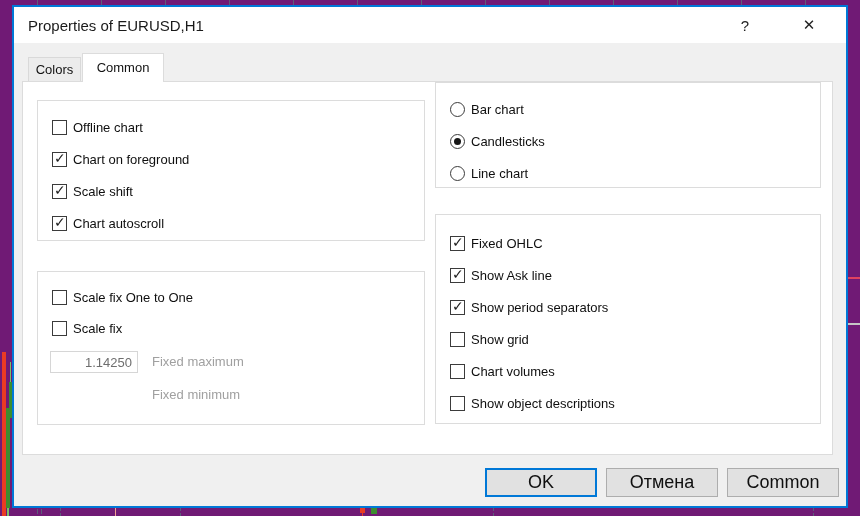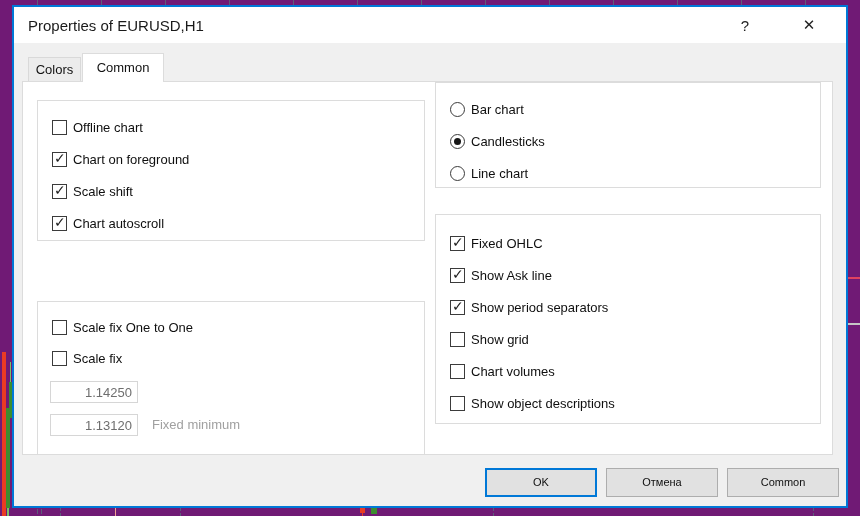--- a/index.html
+++ b/index.html
@@ -30,38 +30,38 @@
     background:#ececec;border:1px solid #d9d9d9;border-bottom:none;z-index:6;}
   .tab-active{left:68px;top:46px;width:82px;height:29px;line-height:27px;
     background:#fff;border:1px solid #dcdcdc;border-bottom:none;z-index:8;}
 
   .tabpage{position:absolute;left:8px;top:74px;width:811px;height:374px;
     background:#fff;border:1px solid #dcdcdc;z-index:7;padding-left:44px;}
 
   .groupbox{position:absolute;border:1px solid #dcdcdc;background:#fff;}
   #gb-chart-options{left:14px;top:18px;width:388px;height:141px;}
   #gb-chart-type{left:412px;top:0;width:386px;height:106px;}
-  #gb-scale{left:14px;top:189px;width:388px;height:154px;margin-top:30px;}
+  #gb-scale{left:14px;top:189px;width:388px;height:154px;}
   #gb-show{left:412px;top:132px;width:386px;height:210px;}
 
   .row{position:absolute;left:14px;height:17px;display:flex;align-items:center;gap:6px;}
   .row .lbl{font-size:13px;color:#0f0f0f;white-space:nowrap;}
   .cb{width:15px;height:15px;border:1px solid #3b3b3b;background:#fff;position:relative;flex:none;}
   .cb.on::after{content:"\2713";position:absolute;left:1px;top:-3px;font-size:14px;color:#1a1a1a;}
   .rd{width:15px;height:15px;border:1px solid #3b3b3b;border-radius:50%;background:#fff;position:relative;flex:none;}
   .rd.on::after{content:"";position:absolute;left:3px;top:3px;width:7px;height:7px;border-radius:50%;background:#161616;}
 
   .numfield{position:absolute;left:12px;width:88px;height:22px;border:1px solid #d6d6d6;
     background:#fff;font-size:13px;color:#6e6e6e;text-align:right;padding-right:5px;}
   .numfield:disabled{background:#fff;color:#6e6e6e;}
   .fieldlbl{position:absolute;left:114px;font-size:13px;color:#a0a0a0;line-height:22px;}
 
   .footer{position:absolute;right:7px;bottom:9px;display:flex;gap:9px;z-index:9;}
   .btn{width:112px;height:29px;background:#e1e1e1;border:1px solid #adadad;
-    font-size:11px;color:#0f0f0f;text-align:center;line-height:27px;}
+    font-size:18px;color:#0f0f0f;text-align:center;line-height:27px;}
   .btn.default{border:1px solid var(--accent);box-shadow:inset 0 0 0 1px var(--accent);}
 </style>
 </head>
 <body>
 
 <div id="stage">
 
   <div>
     <div class="bgel vdash" style="left:37px;top:0;height:6px"></div>
     <div class="bgel vdash" style="left:101px;top:0;height:6px"></div>
@@ -150,21 +150,21 @@
       <div class="groupbox" id="gb-scale">
         <div class="row" style="top:17px">
           <span class="cb"></span>
           <span class="lbl">Scale fix One to One</span>
         </div>
         <div class="row" style="top:48px">
           <span class="cb"></span>
           <span class="lbl">Scale fix</span>
         </div>
         <input class="numfield" style="top: 79px;" disabled="" value="1.14250">
-        <input class="numfield" style="top: 112px;" disabled="" value="1.13120">
+        <span class="fieldlbl" style="top:79px">Fixed maximum</span>
         <span class="fieldlbl" style="top:112px">Fixed minimum</span>
       </div>
 
       <div class="groupbox" id="gb-show">
         <div class="row" style="top:20px">
           <span class="cb on"></span>
           <span class="lbl">Fixed OHLC</span>
         </div>
         <div class="row" style="top:52px">
           <span class="cb on"></span>

